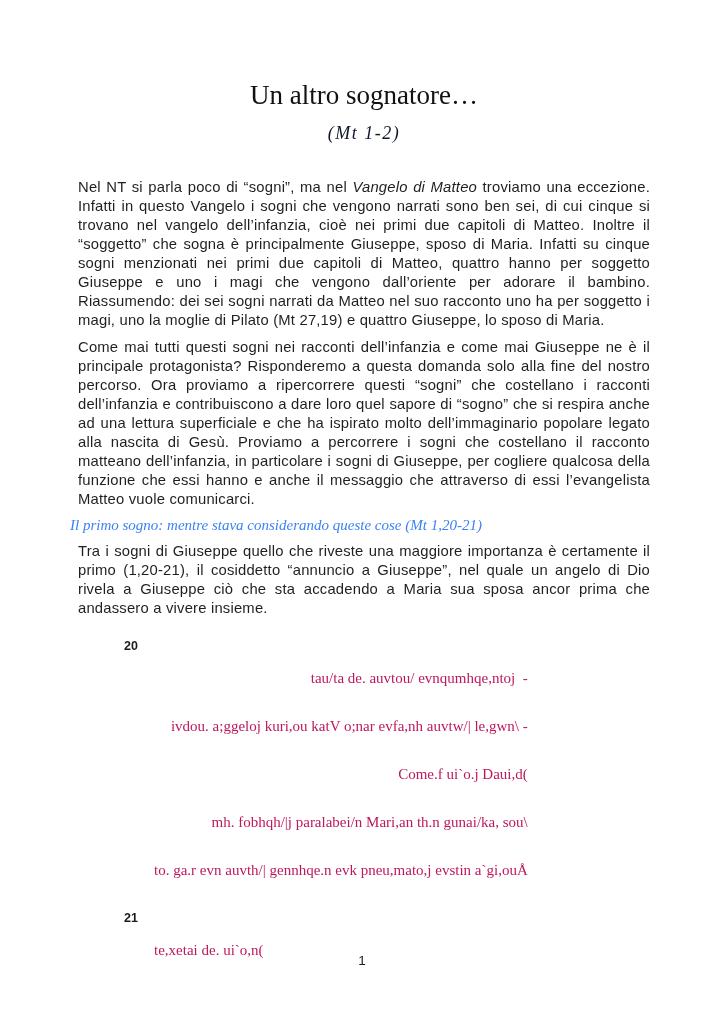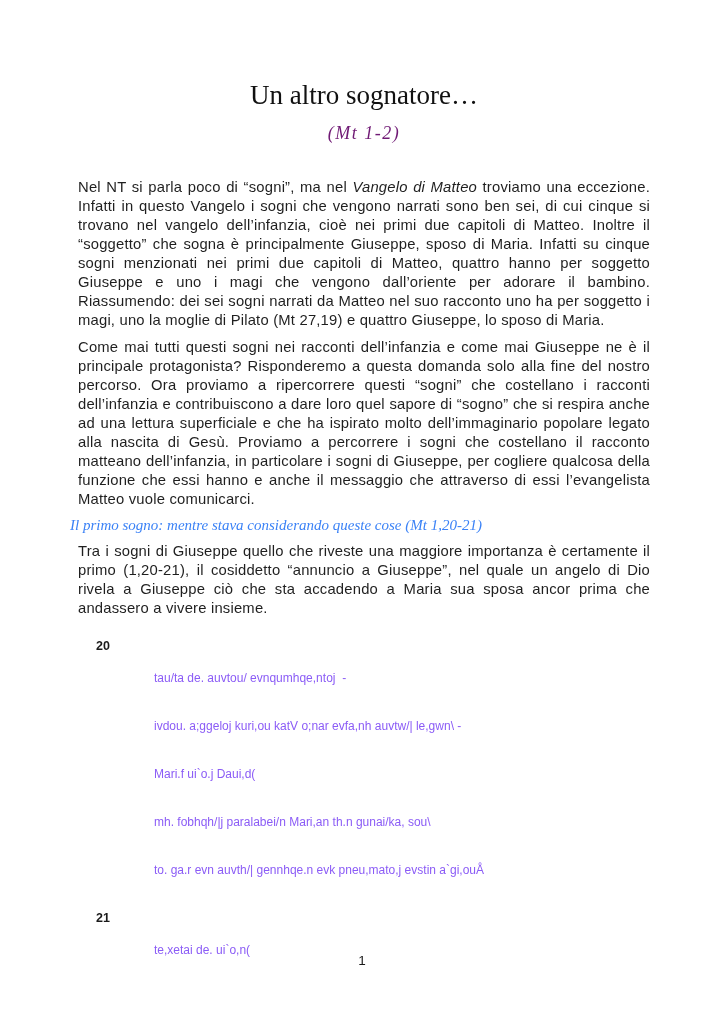--- a/index.html
+++ b/index.html
@@ -23,21 +23,21 @@
     margin: 0 0 12px 0;
     color: #111;
   }
   .doc-subtitle {
     font-family: "Liberation Serif", serif;
     font-style: italic;
     font-size: 18px;
     text-align: center;
     letter-spacing: 1.5px;
     margin: 0 0 34px 0;
-    color: #701a75;
+    color: #0f172a;
   }
   .body-par {
     font-size: 14.8px;
     line-height: 19px;
     letter-spacing: 0.2px;
     text-align: justify;
     margin: 8px;
   }
   .body-par .it { font-style: italic; }
   .section-heading {
@@ -50,35 +50,35 @@
   .subsection-heading {
     font-family: "Liberation Serif", serif;
     font-style: italic;
     font-size: 15px;
     margin: 0 0 2px 0;
     color: #3b82f6;
   }
   .quote-block {
     margin: 20px 0 0 26px;
   }
-  .verse-row { display: flex; align-items: flex-start; }
+  .verse-row { display: flex; align-items: flex-start; text-align: right; }
   .vnum {
     width: 42px;
     flex: 0 0 42px;
     font-weight: bold;
     font-size: 12.5px;
     line-height: 16px;
     color: #1a1a1a;
   }
   .greek .vlines {
     padding-left: 16px;
-    font-family: Liberation Sans, sans-serif;
-    font-size: 12px;
+    font-family: Liberation Serif, serif;
+    font-size: 15px;
     line-height: 16px;
-    color: #8b5cf6;
+    color: #be185d;
     white-space: pre;
   }
   .page-number {
     position: absolute;
     bottom: 56px;
     left: 0;
     width: 100%;
     text-align: center;
     font-size: 13.5px;
     color: #1a1a1a;
@@ -100,21 +100,21 @@
   <div class="subsection-heading">Il primo sogno: mentre stava considerando queste cose (Mt 1,20-21)</div>
 
   <p class="body-par">Tra i sogni di Giuseppe quello che riveste una maggiore importanza è certamente il primo (1,20-21), il cosiddetto “annuncio a Giuseppe”, nel quale un angelo di Dio rivela a Giuseppe ciò che sta accadendo a Maria sua sposa ancor prima che andassero a vivere insieme.</p>
 
   <div class="quote-block greek">
     <div class="verse-row">
       <div class="vnum">20</div>
       <div class="vlines">
         <div>tau/ta de. auvtou/ evnqumhqe,ntoj  -</div>
         <div>ivdou. a;ggeloj kuri,ou katV o;nar evfa,nh auvtw/| le,gwn\ -</div>
-        <div>Mari.f ui`o.j Daui,d(</div>
+        <div>Come.f ui`o.j Daui,d(</div>
         <div>mh. fobhqh/|j paralabei/n Mari,an th.n gunai/ka, sou\</div>
         <div>to. ga.r evn auvth/| gennhqe.n evk pneu,mato,j evstin a`gi,ouÅ</div>
       </div>
     </div>
     <div class="verse-row">
       <div class="vnum">21</div>
       <div class="vlines">
         <div>te,xetai de. ui`o,n(</div>
         
         

